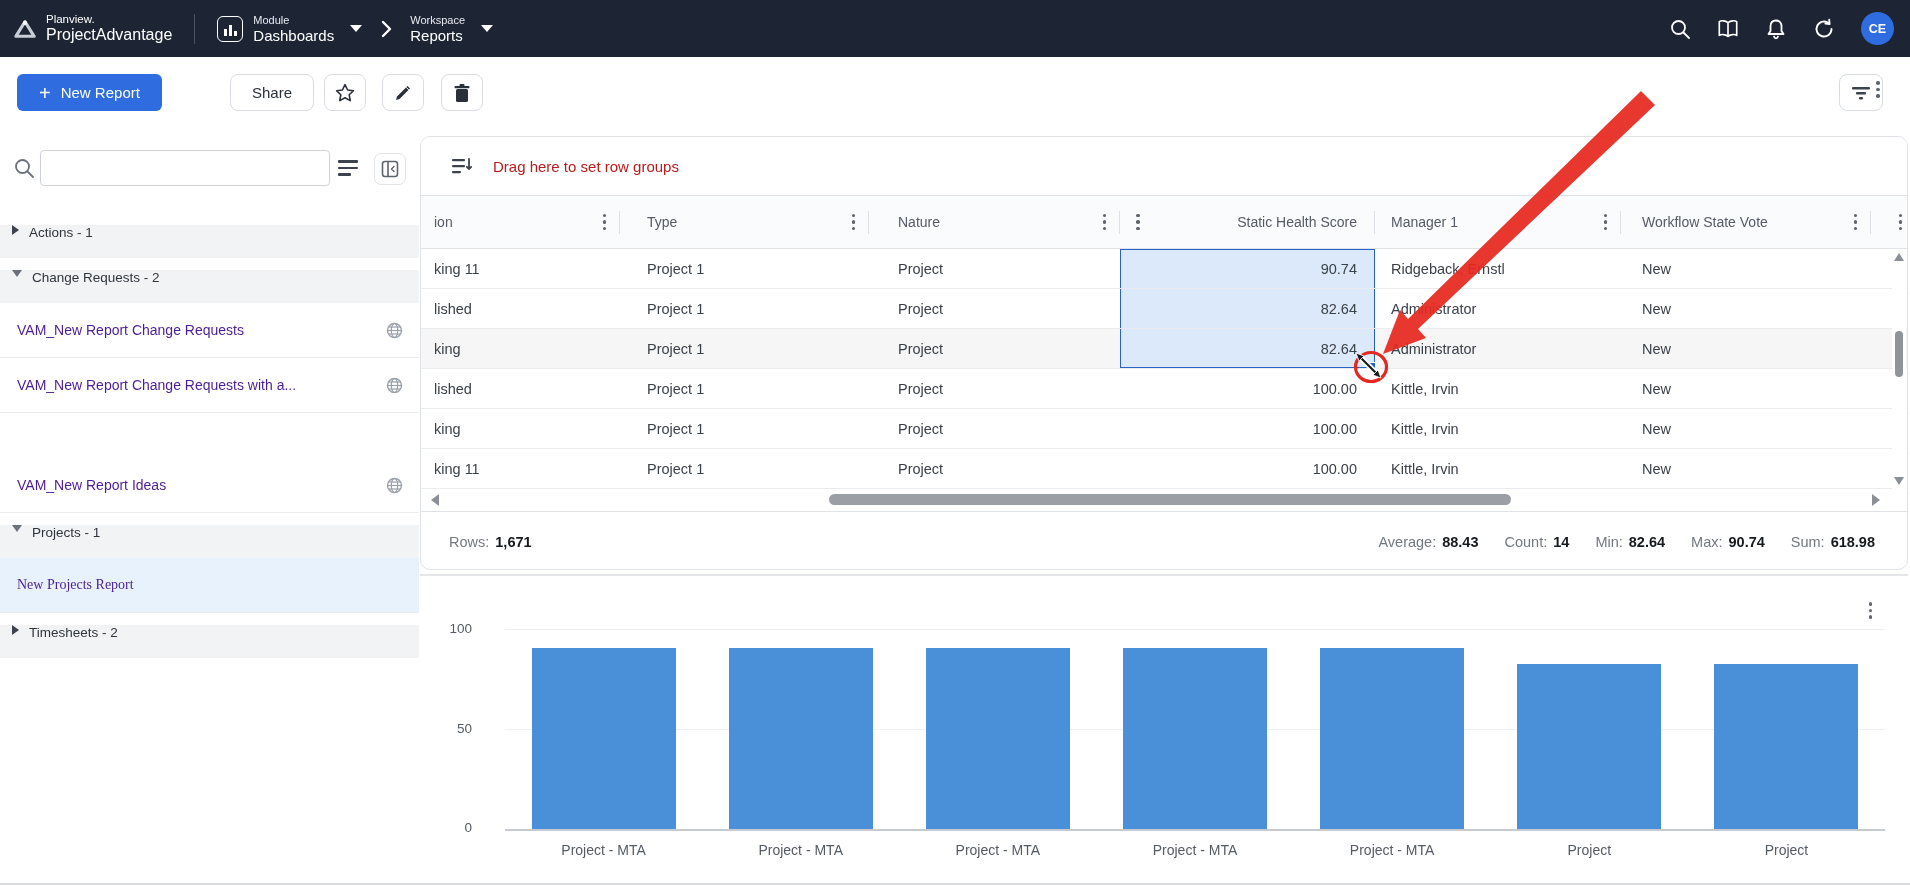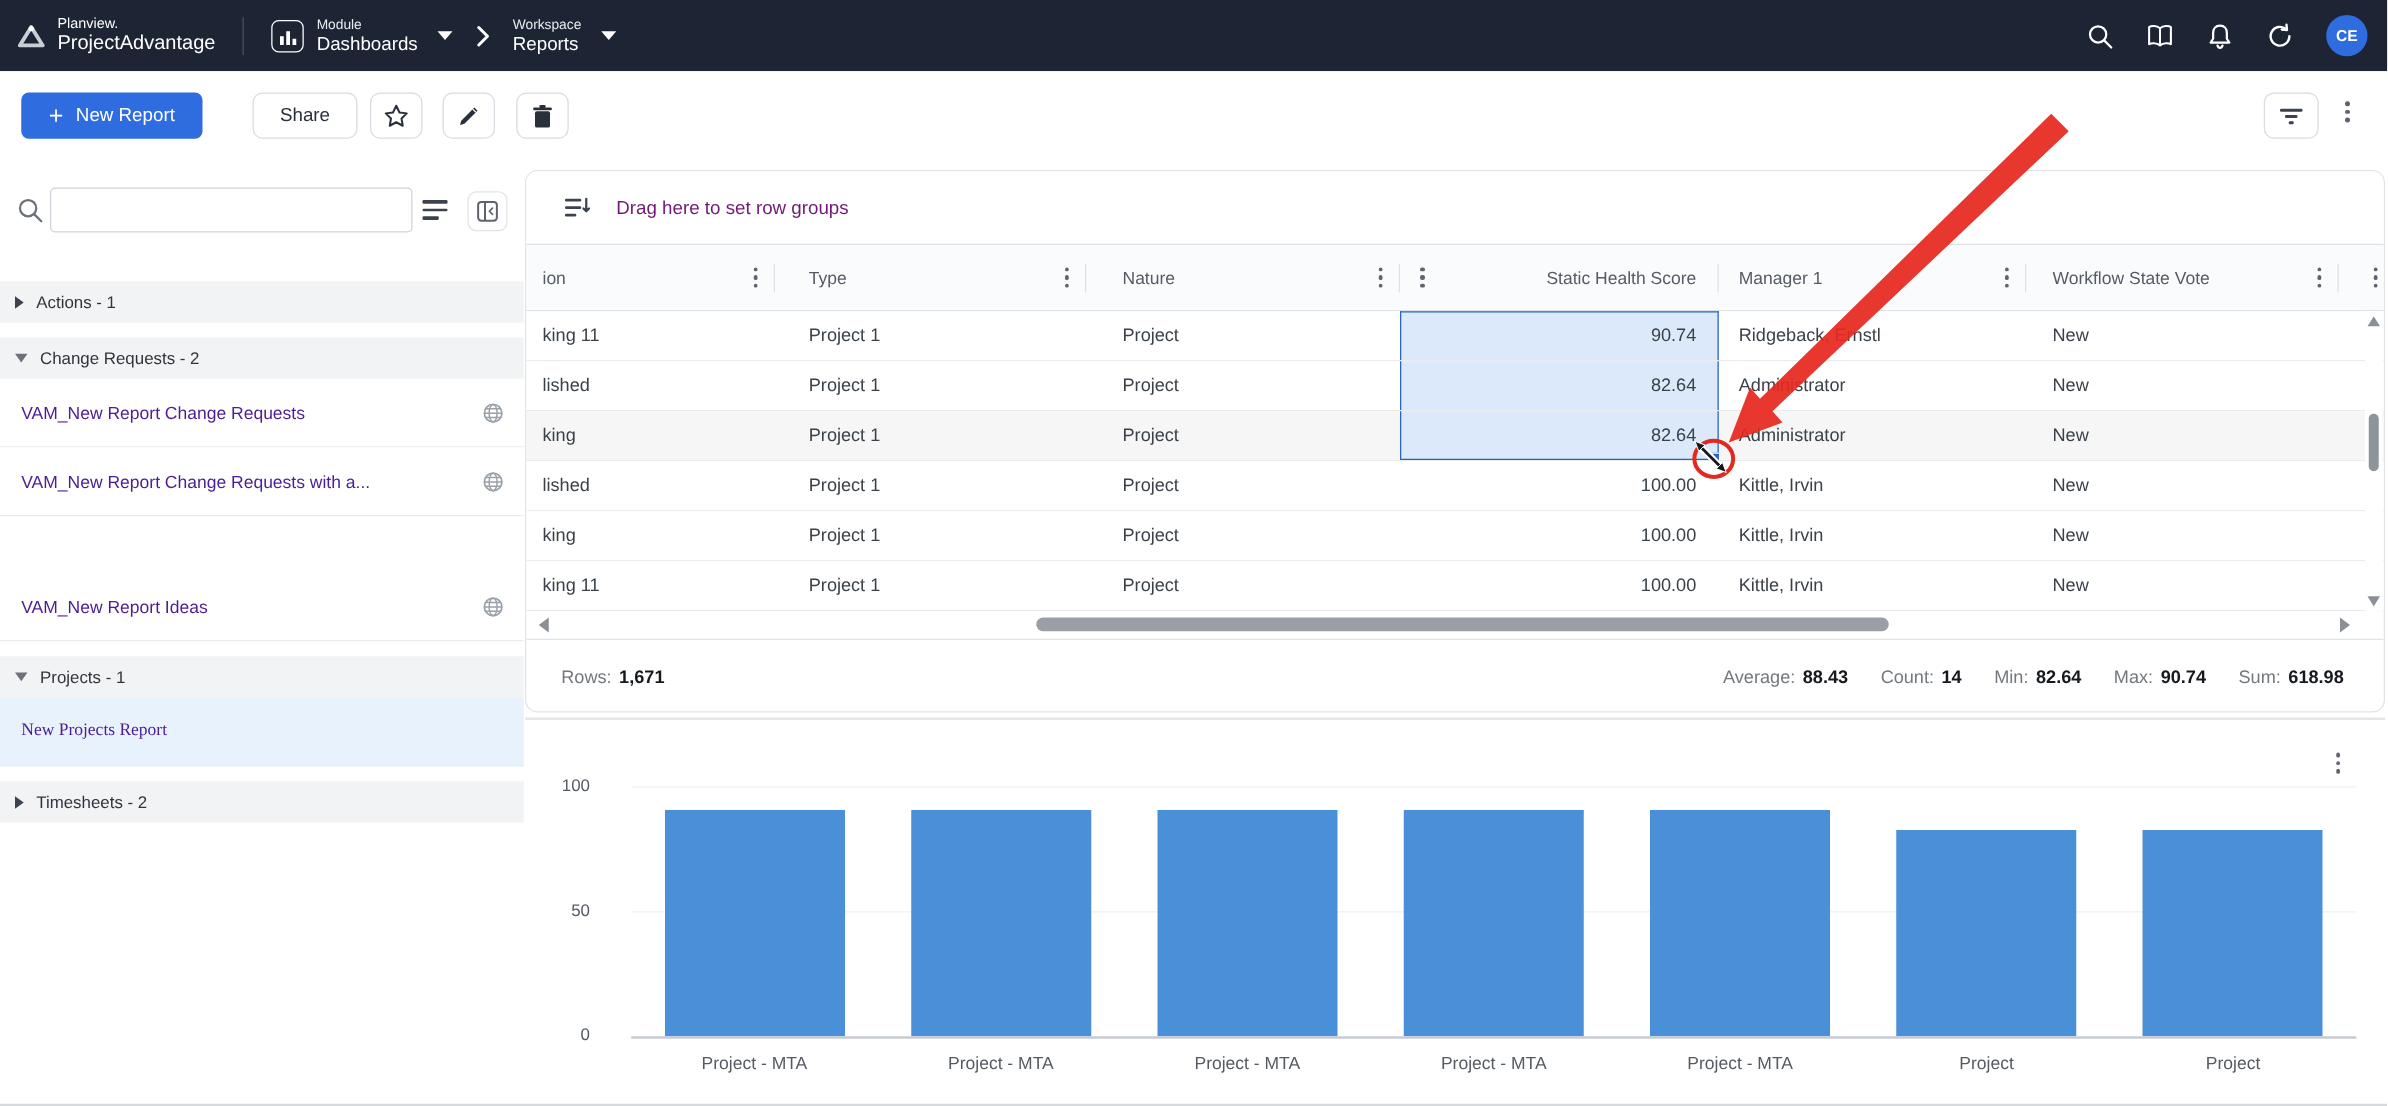--- a/index.html
+++ b/index.html
@@ -34,54 +34,54 @@
           display:flex;align-items:center;justify-content:center;font-size:12.5px;font-weight:bold;cursor:pointer;}
 
   
   .toolbar{position:absolute;left:0;top:57px;width:1910px;height:73px;background:#fff;
            display:flex;align-items:center;}
   .btn-primary{position:absolute;left:17px;top:17px;height:37px;padding:0 22px;background:var(--accent);
                border:none;border-radius:6px;color:#fff;font-size:15px;font-family:inherit;
                display:flex;align-items:center;gap:10px;cursor:pointer;}
   .btn-primary .plus{font-size:20px;font-weight:400;line-height:1;}
   .btn-ghost{position:absolute;top:17px;height:37px;background:#fff;border:1px solid #d8dce2;border-radius:8px;
-             color:#2a3039;font-size:15px;font-family:inherit;display:flex;align-items:center;justify-content:center;cursor:pointer;}
+             color:#2a3039;font-size:15px;font-family:inherit;display:flex;align-items:center;justify-content:center;cursor:pointer;margin-left:28px;}
   .btn-share{left:202px;width:84px;}
   .btn-icon{width:42px;}
   .b-star{left:296px;} .b-pencil{left:354px;} .b-trash{left:413px;}
   .b-filter{left:1811px;width:44px;}
   .toolbar-kebab{position:absolute;left:1876px;top:24px;}
 
   
   .sidebar{position:absolute;left:0;top:130px;width:419px;height:754px;background:#fff;}
   .side-search{position:absolute;left:0;top:20px;width:419px;height:36px;}
   .side-search .mag{position:absolute;left:13px;top:7px;}
   .side-input{position:absolute;left:40px;top:0;width:290px;height:36px;border:1px solid #cfd3d9;
               border-radius:4px;font-family:inherit;font-size:14px;padding:0 10px;outline:none;}
   .side-justify{position:absolute;left:338px;top:5px;width:26px;height:26px;border:none;background:none;cursor:pointer;
                 display:flex;flex-direction:column;justify-content:center;gap:4px;}
   .side-justify i{height:2.5px;background:#3c434d;border-radius:1px;display:block;}
   .side-justify i:nth-child(1){width:20px;}.side-justify i:nth-child(2){width:20px;}.side-justify i:nth-child(3){width:13px;}
   .side-panelbtn{position:absolute;left:374px;top:3px;width:32px;height:32px;border:1px solid #e1e4e8;
                  border-radius:7px;background:#fff;cursor:pointer;display:flex;align-items:center;justify-content:center;}
   .group-hdr{position:absolute;left:0;width:419px;height:33px;background:#f2f3f4;display:flex;
-             align-items:center;gap:10px;padding-left:12px;font-size:13.5px;color:#2f353d;cursor:pointer;}
+             align-items:flex-start;gap:10px;padding-left:12px;font-size:13.5px;color:#2f353d;cursor:pointer;}
   .caret-r{width:0;height:0;border-top:5.5px solid transparent;border-bottom:5.5px solid transparent;border-left:7px solid #3c434d;}
   .caret-d{width:0;height:0;border-left:5.5px solid transparent;border-right:5.5px solid transparent;border-top:7px solid #6b727c;}
   .side-item{position:absolute;left:0;width:419px;height:55px;background:#fff;border-bottom:1px solid #e9ebee;
              display:flex;align-items:center;padding:0 16px 0 17px;font-size:14px;color:#4c1d95;cursor:pointer;}
   .side-item.sel{background:#e8f2fc;font-family:Liberation Serif, serif;}
   .side-item .globe{margin-left:auto;}
 
   
   .grid-card{position:absolute;left:420px;top:136px;width:1488px;height:434px;background:#fff;
              border:1px solid var(--line);border-radius:10px;overflow:hidden;}
   .drag-bar{position:absolute;left:0;top:0;width:100%;height:59px;border-bottom:1px solid var(--line);
             display:flex;align-items:center;gap:20px;padding-left:30px;background:#fff;}
-  .drag-bar .txt{font-size:15px;color:#701a75;}
+  .drag-bar .txt{font-size:15px;color:#b91c1c;}
   .g-cols{display:grid;grid-template-columns:199px 249px 251px 255px 246px 250px minmax(24px,1fr);}
   .g-header{position:absolute;left:0;top:59px;width:100%;height:53px;background:#fafbfc;border-bottom:1px solid var(--line);}
   .h{display:flex;align-items:center;font-size:14px;color:#555b66;position:relative;cursor:pointer;}
   .h .h-label{white-space:nowrap;overflow:hidden;}
   .h::after{content:"";position:absolute;right:0;top:15px;height:23px;width:1px;background:#dde1e7;}
   .h.c7::after{display:none;}
   .h.c1{padding:0 14px 0 13px;justify-content:space-between;}
   .h.c2{padding:0 14px 0 27px;justify-content:space-between;}
   .h.c3{padding:0 14px 0 29px;justify-content:space-between;}
   .h.c4{padding:0 18px 0 16px;}

